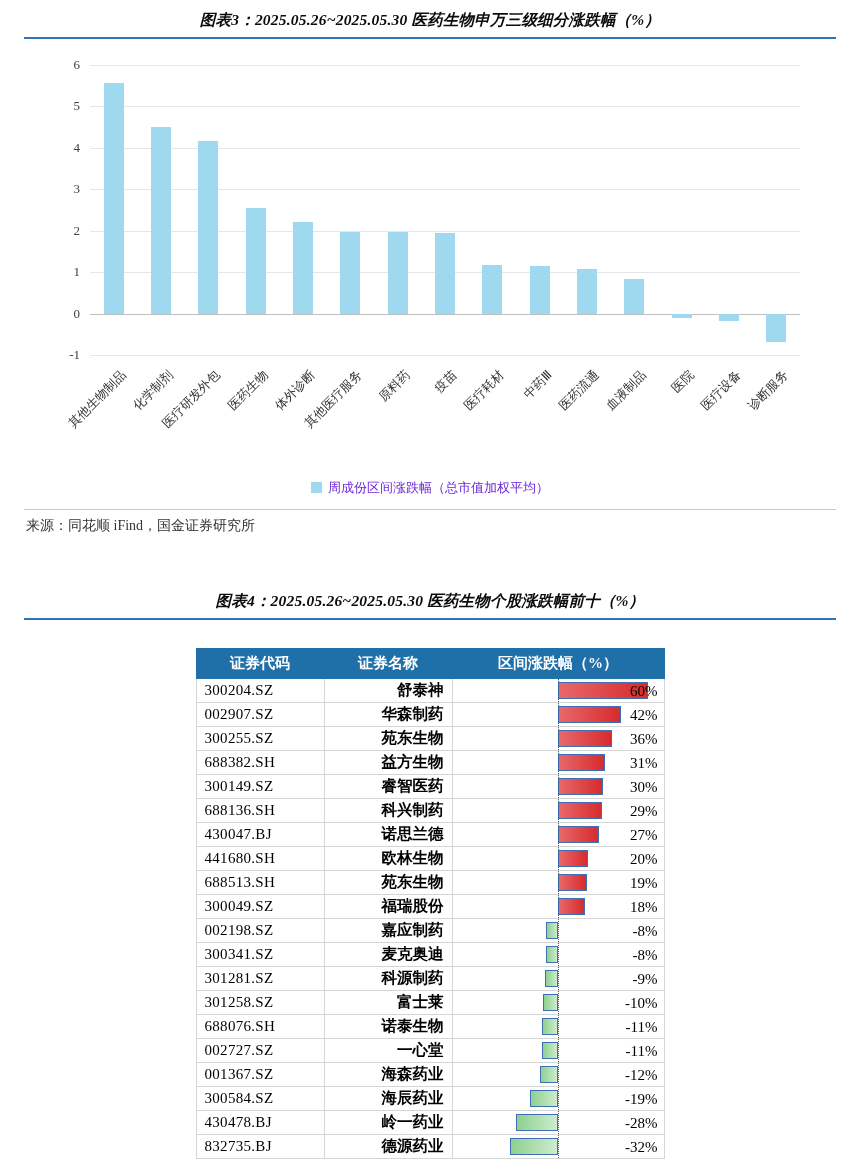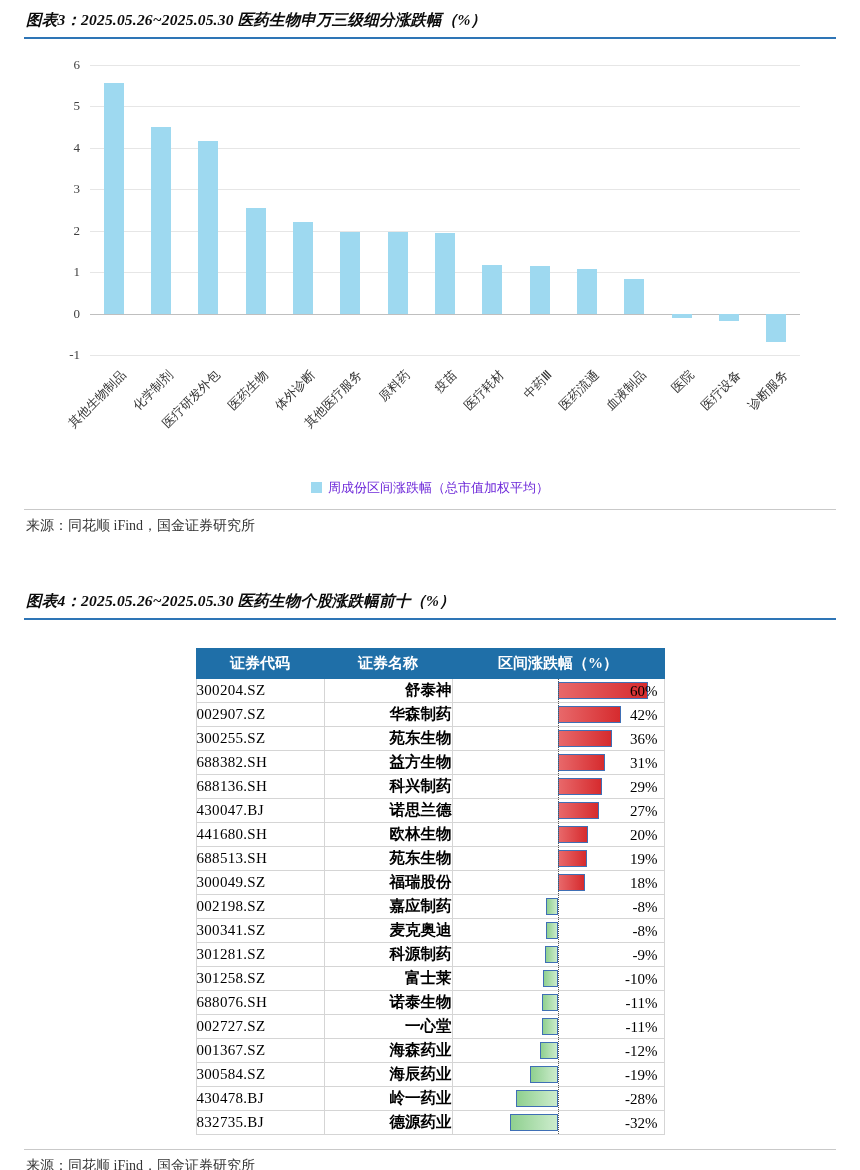--- a/index.html
+++ b/index.html
@@ -17,20 +17,21 @@
   
   .figure { position: relative; }
   .fig-title {
     font-family: "Liberation Serif", serif;
     font-weight: bold;
     font-style: italic;
     font-size: 15.5px;
     color: #0b0b0b;
     padding: 10px 2px 6px 2px;
     letter-spacing: 0.2px;
+    text-align: center;
   }
   .rule-blue { height: 2px; background: #2e75b6; width: 100%; }
   .rule-grey { height: 1px; background: #c9c9c9; width: 100%; }
   .source {
     font-family: "Liberation Serif", serif;
     font-size: 14px;
     color: #333;
     padding: 7px 2px 0 2px;
   }
 
@@ -99,21 +100,21 @@
     color: #fff;
     font-weight: bold;
     font-size: 15px;
     padding: 5px 8px;
     border: 1px solid #1f6fa8;
     text-align: center;
     white-space: nowrap;
   }
   table.stocks td {
     border: 1px solid #d5d5d5;
-    padding: 1px 0;
+    padding: 1px 8px;
     height: 23px;
     white-space: nowrap;
   }
   td.code { text-align: left; width: 128px; letter-spacing:0.3px; }
   td.name { text-align: right; width: 128px; font-weight: bold; font-size:15.5px; }
   td.barcell {
     width: 212px;
     padding: 0;
     position: relative;
     vertical-align: middle;
@@ -262,20 +263,29 @@
             <tr>
               <td class="code">688382.SH</td>
               <td class="name">益方生物</td>
               <td class="barcell">
                 <div class="cellbar pos" style="width: 46.5px;"></div>
                 <div class="midline"></div>
                 <span class="pctlabel">31%</span>
               </td>
             </tr>
             <tr>
+              <td class="code">300149.SZ</td>
+              <td class="name">睿智医药</td>
+              <td class="barcell">
+                <div class="cellbar pos" style="width: 45px;"></div>
+                <div class="midline"></div>
+                <span class="pctlabel">30%</span>
+              </td>
+            </tr>
+            <tr>
               <td class="code">688136.SH</td>
               <td class="name">科兴制药</td>
               <td class="barcell">
                 <div class="cellbar pos" style="width: 43.5px;"></div>
                 <div class="midline"></div>
                 <span class="pctlabel">29%</span>
               </td>
             </tr>
             <tr>
               <td class="code">430047.BJ</td>

